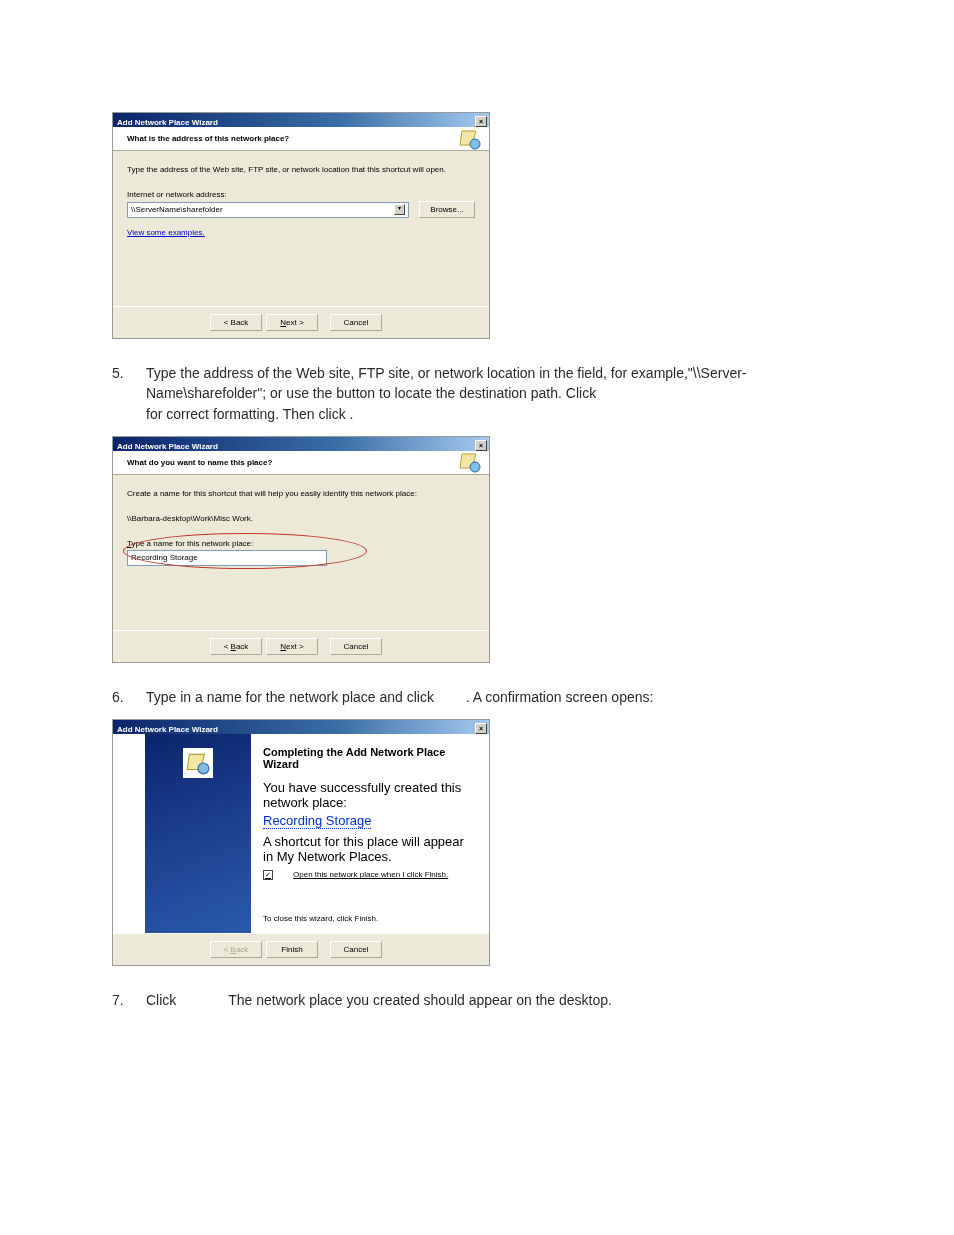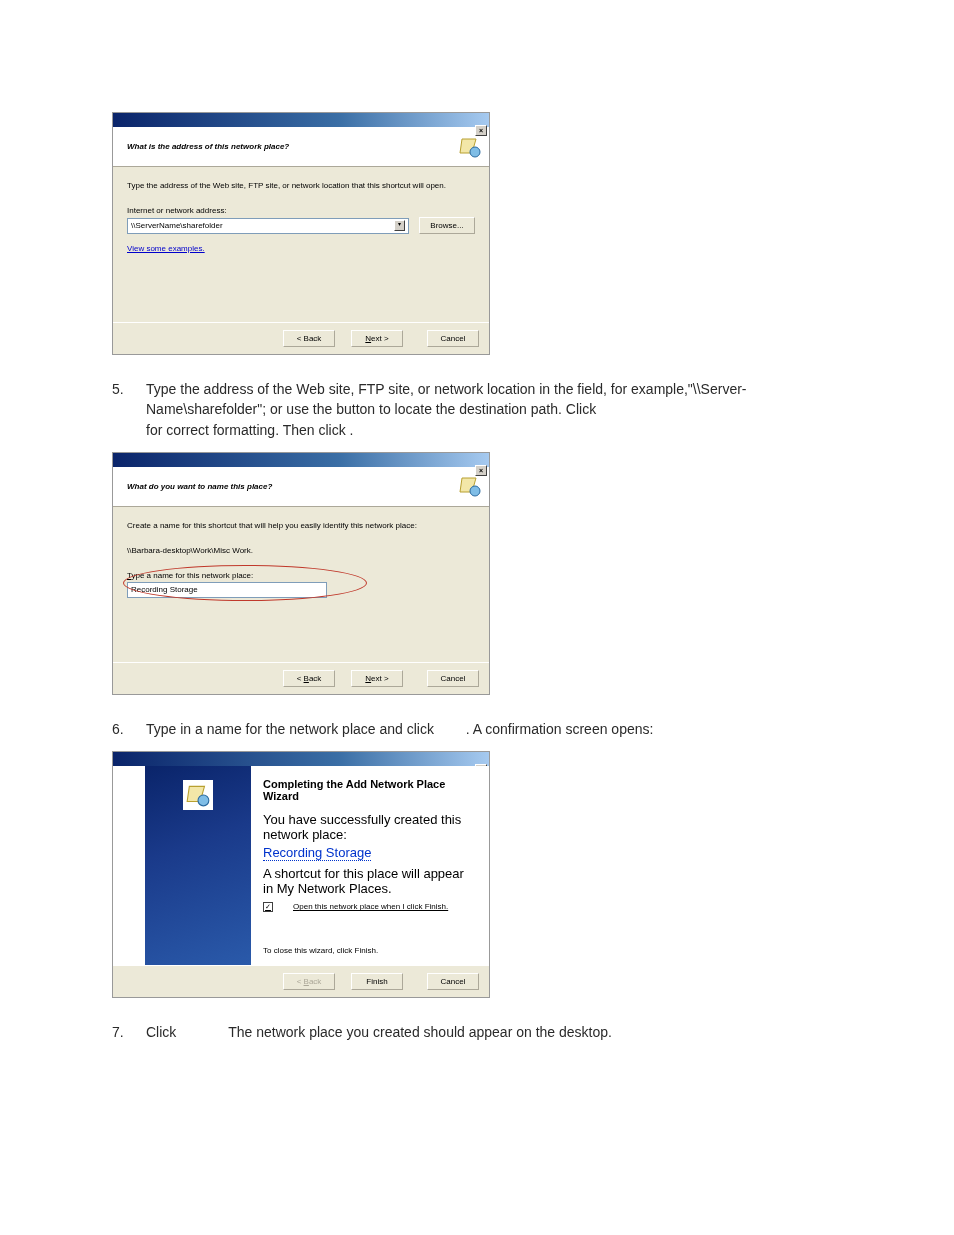--- a/index.html
+++ b/index.html
@@ -25,21 +25,21 @@
       width: 378px;
       margin: 12px 0 24px 22px;
       border: 1px solid #999;
       font-family: Tahoma, sans-serif;
       font-size: 8px;
       color: #000;
     }
     .titlebar {
       display: flex;
       justify-content: space-between;
-      align-items: flex-start;
+      align-items: flex-end;
       height: 14px;
       padding: 12px 2px 0 4px;
       font-size: 8px;
       font-weight: bold;
       color: #fff;
       background: linear-gradient(90deg, #0a246a 0%, #3a6ea5 60%, #a6caf0 100%);
     }
     .close-btn {
       width: 12px; height: 11px;
       background: #d4d0c8;
@@ -50,23 +50,22 @@
       text-align: center;
       line-height: 9px;
       color: #000;
     }
     .header-band {
       display: flex;
       align-items: center;
       justify-content: space-between;
       background: #fff;
       border-bottom: 1px solid #aca899;
-      height: 40px;
+      height: 24px;
       padding: 0 6px 0 14px;
-      font-style: italic;
     }
     .header-band .title {
       font-size: 8px;
       font-weight: bold;
     }
     .header-icon {
       width: 26px; height: 26px;
       display: flex; align-items: center; justify-content: center;
     }
     .header-icon svg { width: 24px; height: 24px; }
@@ -111,23 +110,23 @@
       text-decoration: underline;
       margin-top: 10px;
       display: inline-block;
       font-size: 8px;
     }
     .button-bar {
       background: #ece9d8;
       border-top: 1px solid #fff;
       height: 32px;
       display: flex;
-      justify-content: flex-end;
+      justify-content: center;
       align-items: center;
-      gap: 16px;
+      gap: 4px;
       padding-right: 10px;
     }
     .button-bar .win-button { min-width: 52px; }
     .circled {
       position: relative;
       display: block;
       width: 210px;
     }
     .circled::after {
       content: "";

